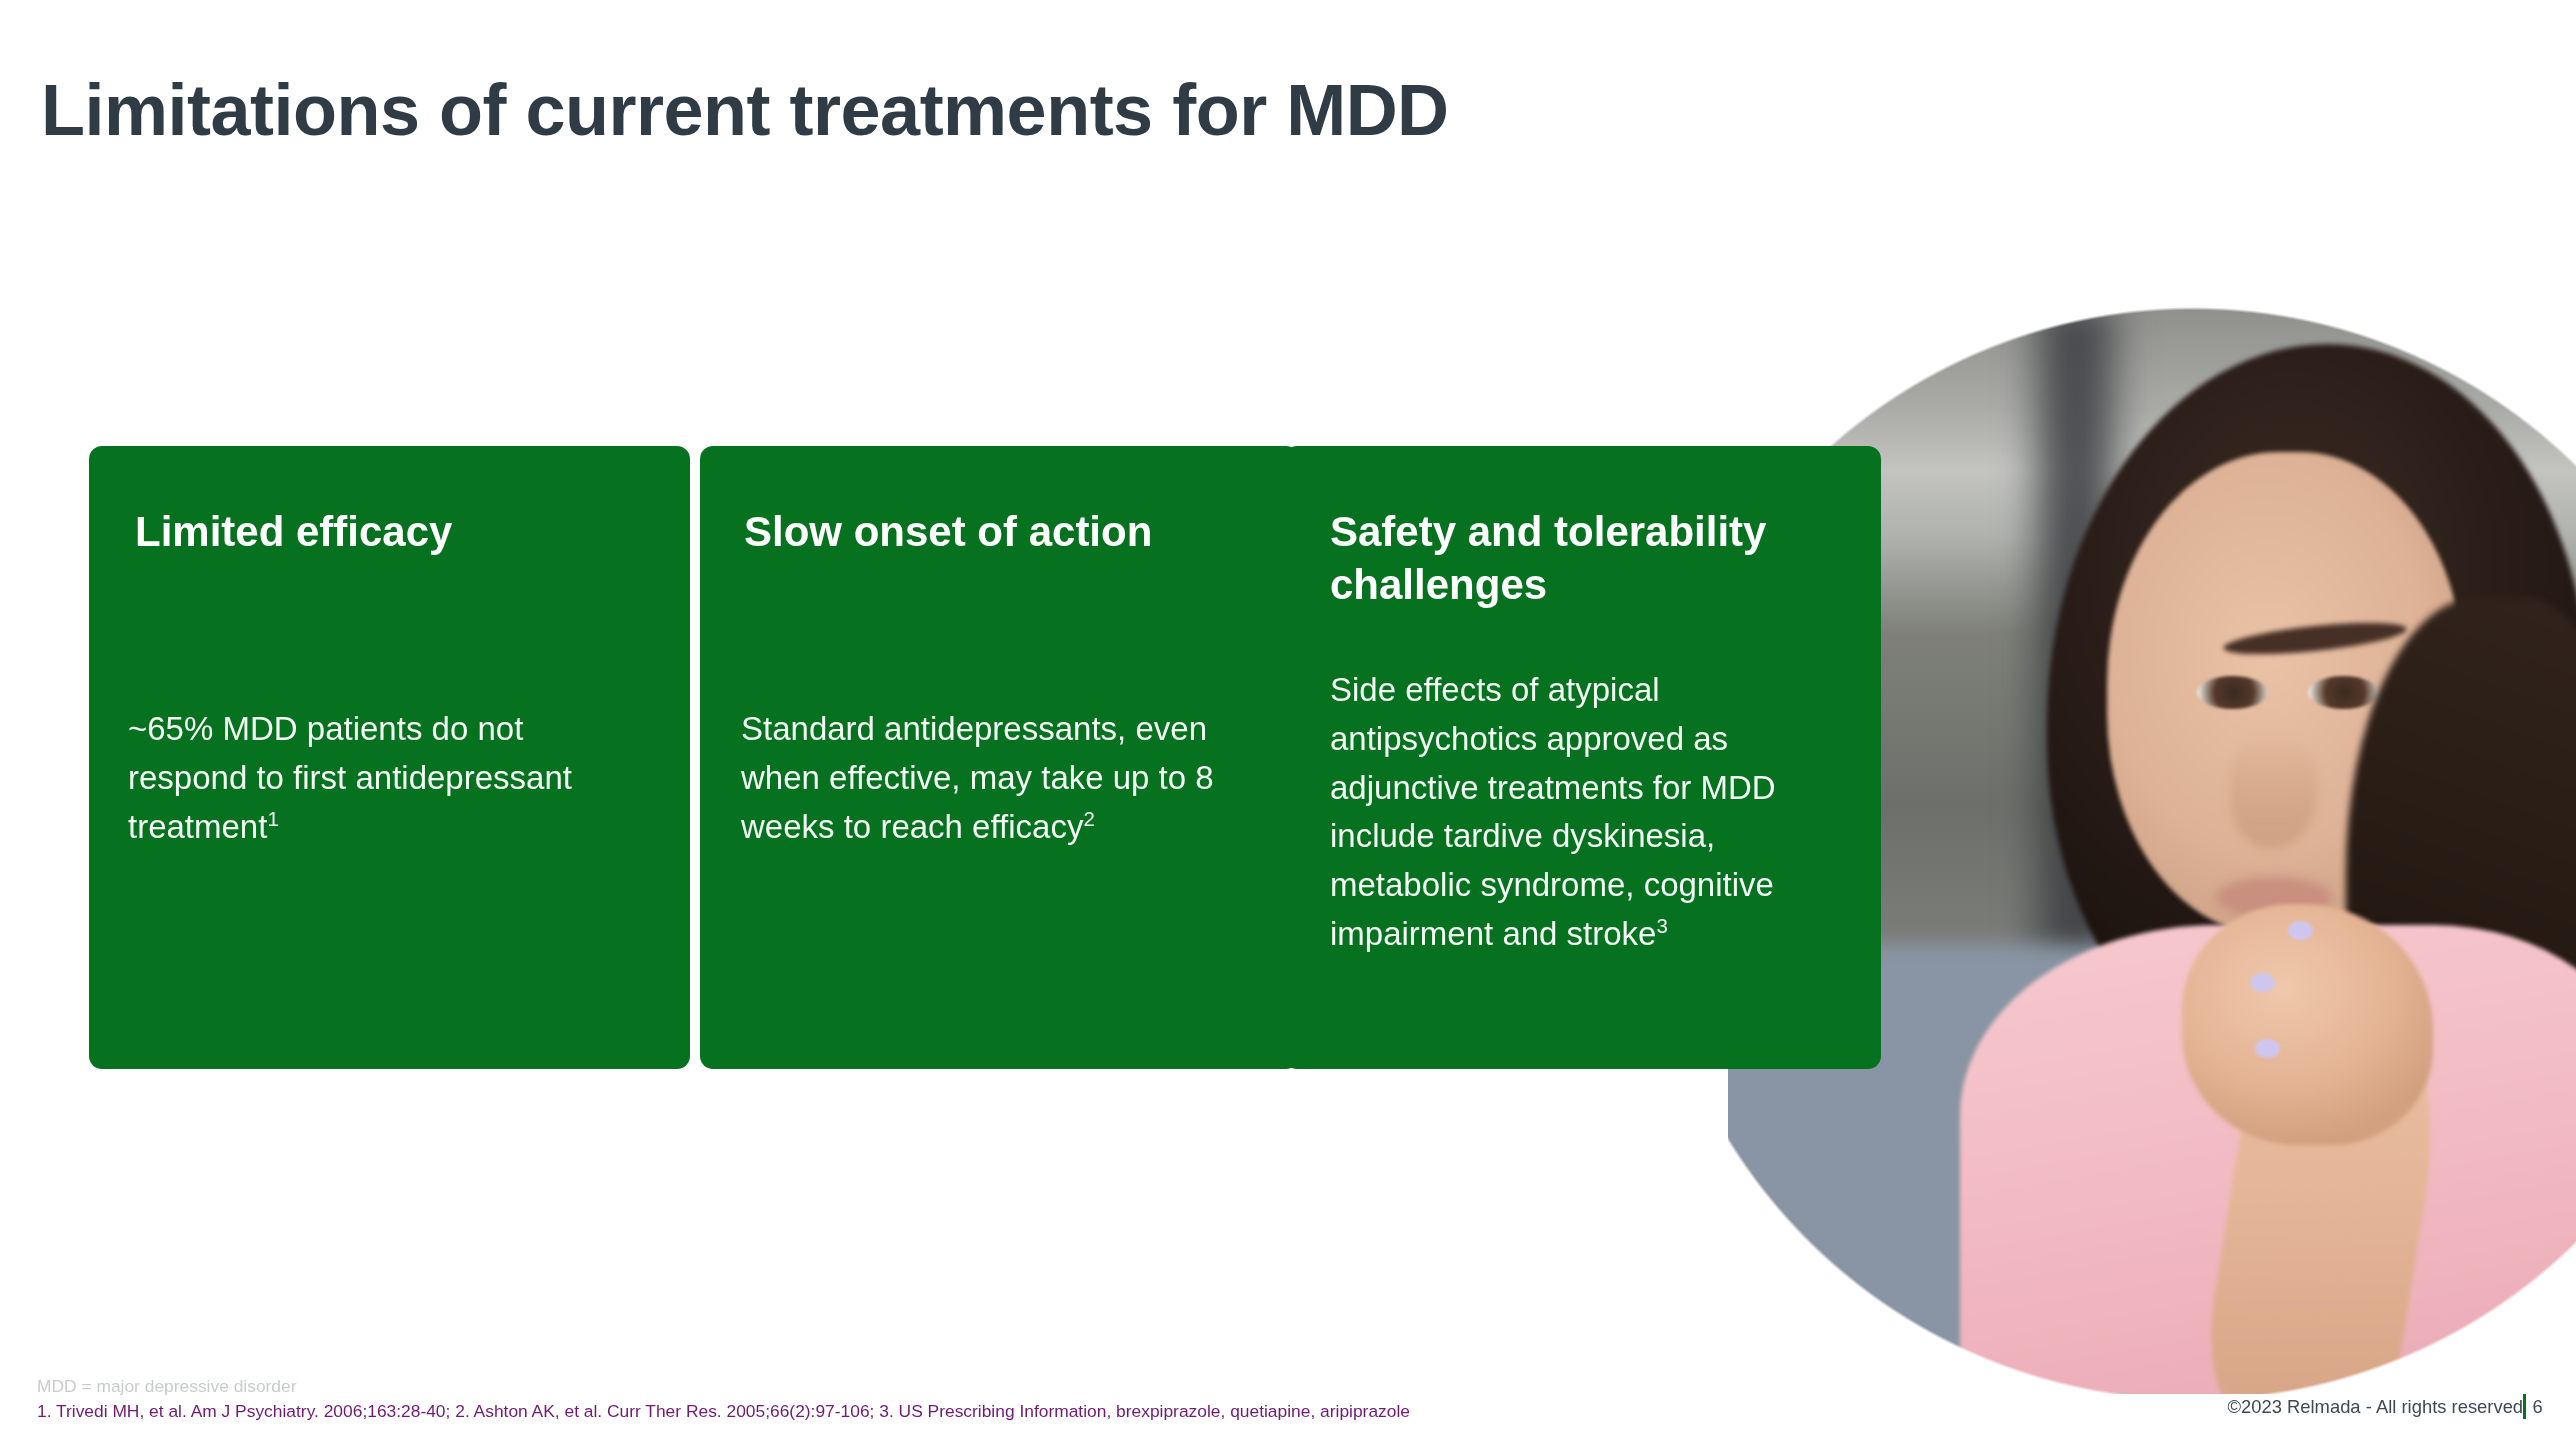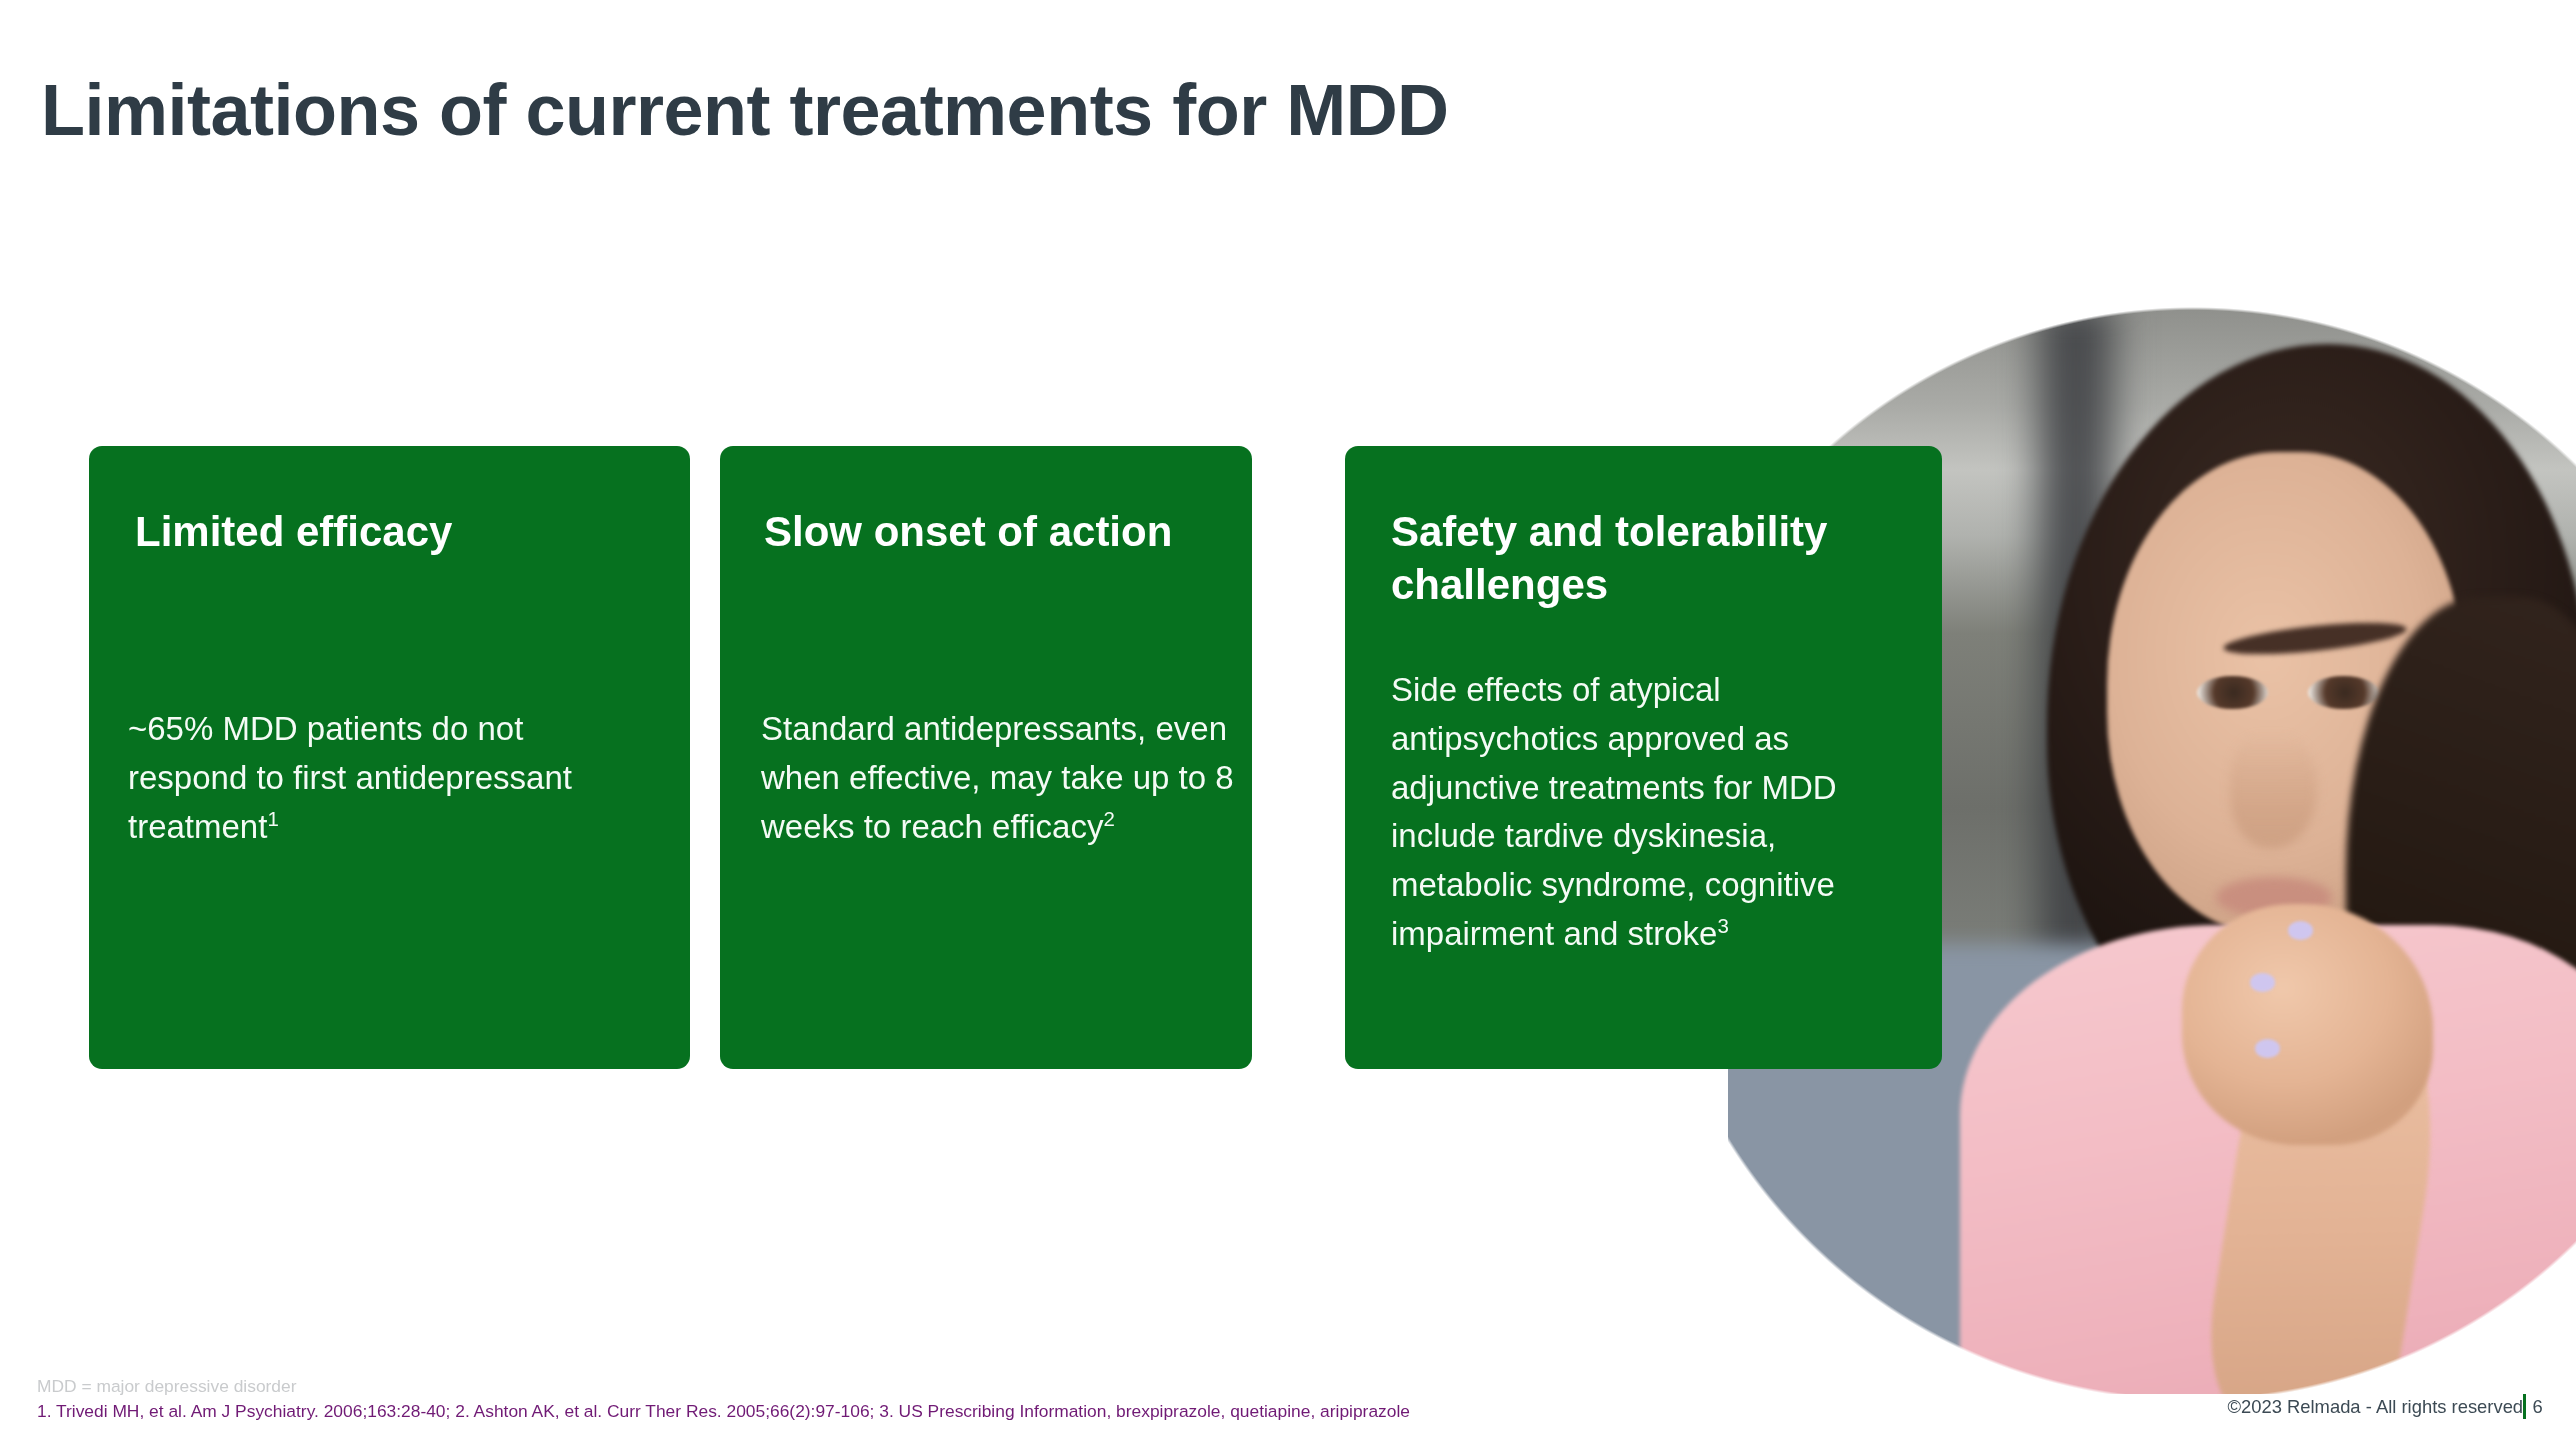--- a/index.html
+++ b/index.html
@@ -210,22 +210,22 @@
 
   
   .card {
     position: absolute;
     top: 446px;
     background: #06711f;
     border-radius: 13px;
     box-sizing: border-box;
   }
   .card-1 { left: 89px;   width: 601px; height: 623px; }
-  .card-2 { left: 720px;  width: 532px; height: 623px; }
-  .card-3 { left: 1345px; width: 597px; height: 623px; }
+  .card-2 { left: 700px;  width: 599px; height: 623px; }
+  .card-3 { left: 1284px; width: 597px; height: 623px; }
 
   .card-title {
     position: absolute;
     color: #ffffff;
     font-size: 42px;
     font-weight: bold;
     line-height: 1.25;
     top: 60px;
   }
   .card-1 .card-title { left: 46px; }

